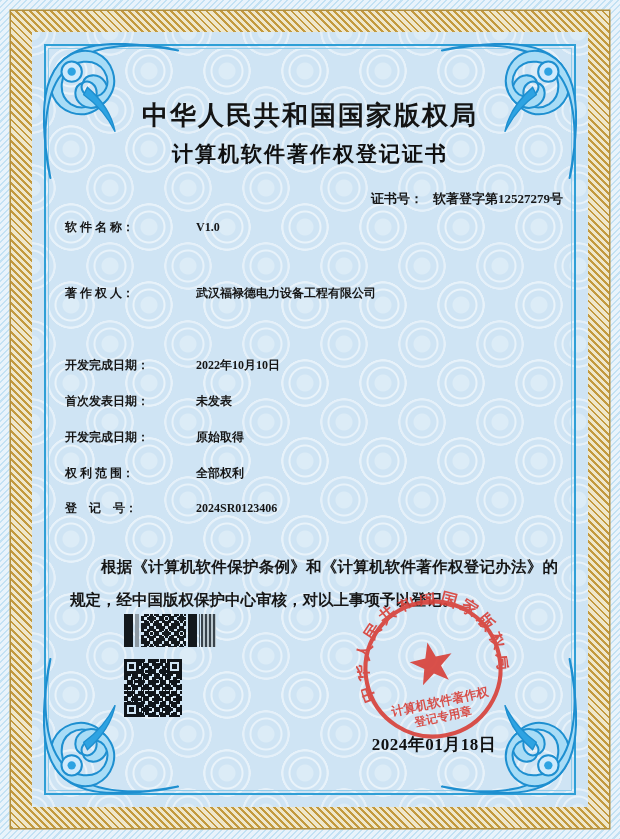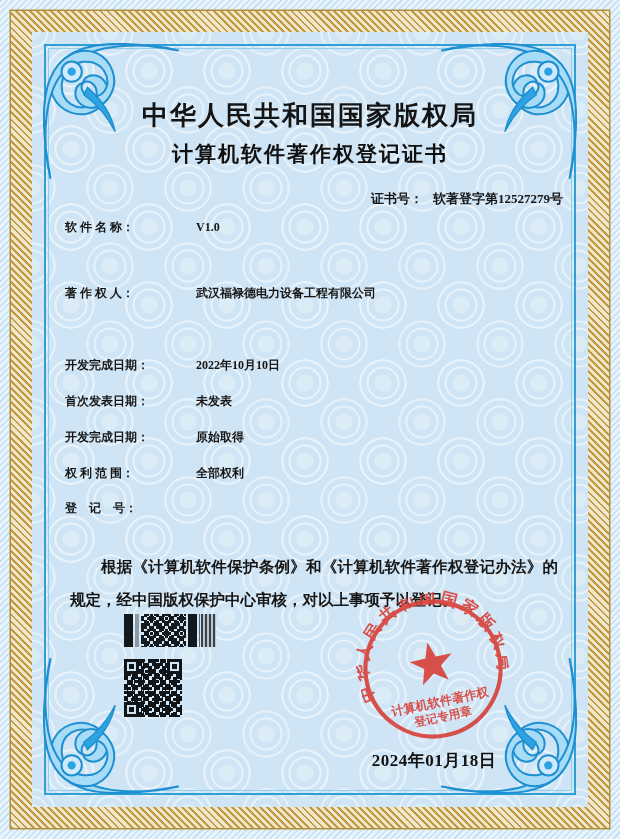--- a/index.html
+++ b/index.html
@@ -76,21 +76,21 @@
       conic-gradient(#10151a 25%, transparent 0 50%, #10151a 0 75%, transparent 0),
       conic-gradient(#10151a 25%, transparent 0 50%, #10151a 0 75%, transparent 0);
     background-size:7px 7px,11px 11px;background-position:0 0,3px 4px;
   }
   .finder{position:absolute;width:15px;height:15px;border:3px solid #10151a;background:#cfe4f4;box-sizing:border-box;}
   .finder::after{content:"";position:absolute;inset:2px;background:#10151a;}
   .finder.tl{left:0;top:0;} .finder.tr{right:0;top:0;} .finder.bl{left:0;bottom:0;}
   
   .seal{position:absolute;left:358px;top:594px;width:150px;height:150px;transform:rotate(-12deg);opacity:.92;}
   .issue-date{
-    position:absolute;left:353px;top:749px;width:162px;text-align:center;
+    position:absolute;left:353px;top:733px;width:162px;text-align:center;
     font-size:17px;font-weight:700;letter-spacing:.5px;color:#111;
   }
 </style>
 </head>
 <body>
 
 <div class="cert">
 
   <svg width="0" height="0" style="position:absolute" aria-hidden="true">
     <defs>
@@ -157,20 +157,21 @@
     <div class="val">原始取得</div>
   </div>
 
   <div class="row" style="top:464px">
     <div class="lbl">权 利 范 围：</div>
     <div class="val">全部权利</div>
   </div>
 
   <div class="row" style="top:499px">
     <div class="lbl">登　记　号：</div>
+    <div class="val">2024SR0123406</div>
   </div>
 
   <div class="statement">根据《计算机软件保护条例》和《计算机软件著作权登记办法》的规定，经中国版权保护中心审核，对以上事项予以登记。</div>
 
   <div class="barcode">
     <div class="bar" style="left:0;width:9px;background:#13181c"></div>
     <div class="bar" style="left:11px;width:4px;background:#8e9aa3"></div>
     <div class="bc-matrix"></div>
     <div class="bar" style="left:64px;width:9px;background:#13181c"></div>
     <div class="bar" style="left:74.5px;width:1.5px;background:#5a666e"></div>

